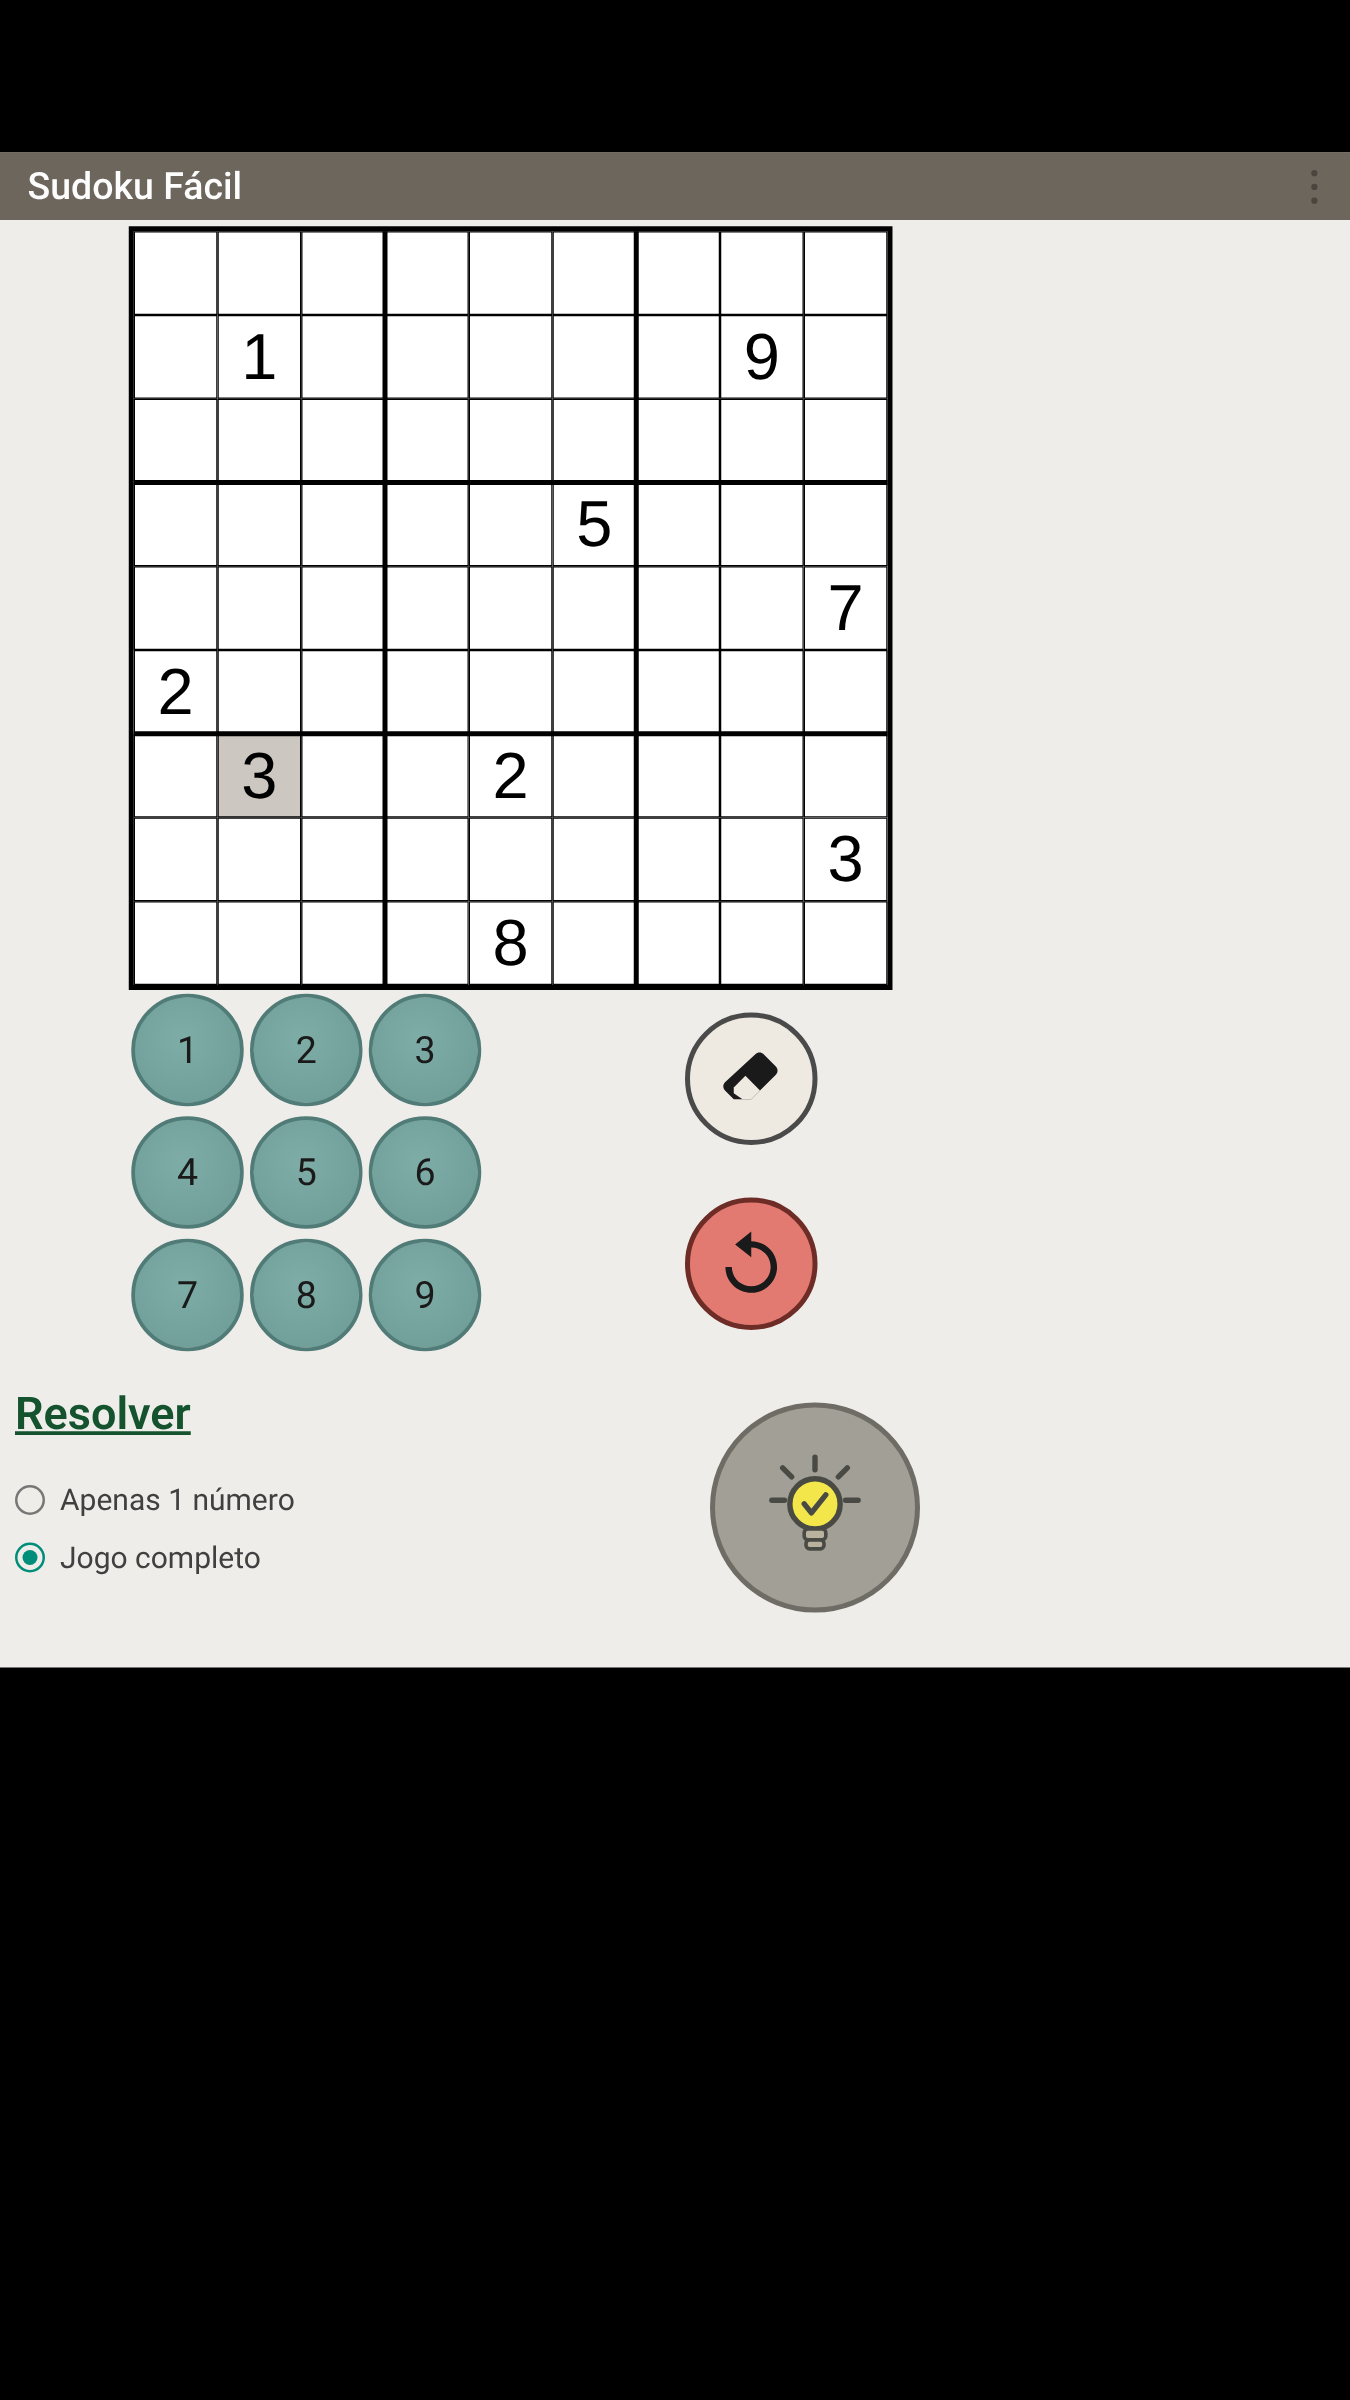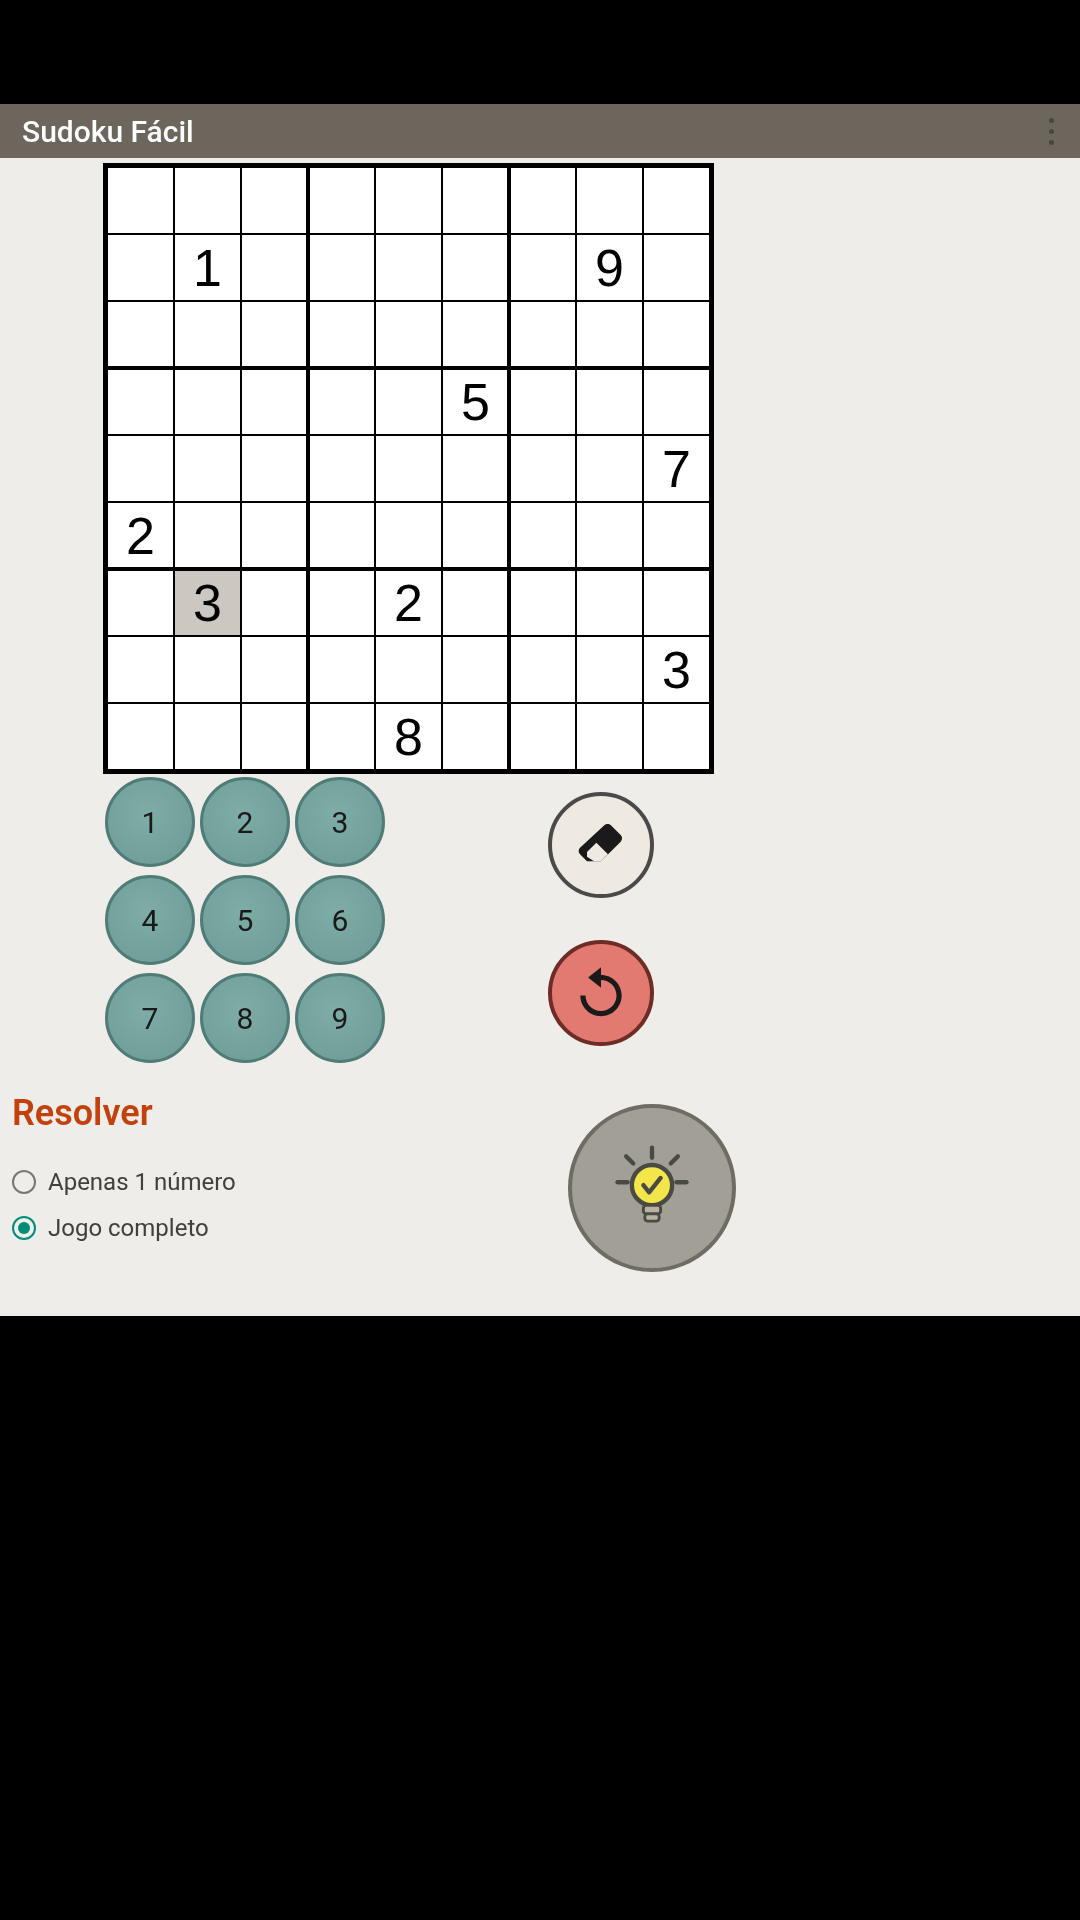--- a/index.html
+++ b/index.html
@@ -1,17 +1,17 @@
 <!DOCTYPE html>
 <html><head>
 <meta charset="utf-8">
 <style>
   * { box-sizing: border-box; margin: 0; padding: 0; }
   html, body { width: 1080px; height: 1920px; background: #000; font-family: Roboto, Arial, sans-serif; }
-  .screen { position: absolute; top: 104px; left: 0; width: 1080px; height: 1212px; background: #eeedea; }
+  .screen { position: absolute; top: 122px; left: 0; width: 1080px; height: 1212px; background: #eeedea; }
   .appbar { height: 54px; background: #6c665d; display: flex; align-items: center; padding: 0 22px; }
   .appbar-title { color: #fdfdfd; font-size: 30px; font-weight: 500; }
   .appbar-menu { margin-left: auto; display: flex; flex-direction: column; gap: 6px; padding-right: 4px; cursor: pointer; }
   .appbar-menu .dot { width: 5px; height: 5px; border-radius: 50%; background: #4a453f; }
 
   .board { position: absolute; top: 59px; left: 103px; width: 611px; height: 611px; background: #fff; border: 4px solid #000; }
   .cell { position: absolute; width: 67px; height: 67px; border: 1px solid #000; display: flex; align-items: center; justify-content: center; font-size: 52px; font-weight: 400; color: #000; cursor: pointer; font-family: Arial, sans-serif; }
   .cell.given { background: #fff; }
   .cell.selected { background: #ccc8c1; }
   .vline { position: absolute; top: 0; width: 4px; height: 603px; background: #000; }
@@ -20,21 +20,21 @@
   .keypad { position: absolute; top: 673px; left: 105px; width: 285px; }
   .keyrow { display: flex; gap: 5px; margin-bottom: 8px; }
   .numkey { width: 90px; height: 90px; border-radius: 50%; background: radial-gradient(circle at 45% 40%, #7eaca6, #6c9a94); border: 3px solid #507b76; display: flex; align-items: center; justify-content: center; font-size: 30px; color: #1a1a1a; cursor: pointer; font-weight: 400; }
 
   .tools { position: absolute; top: 688px; left: 548px; }
   .tool-erase, .tool-undo { width: 106px; height: 106px; border-radius: 50%; display: flex; align-items: center; justify-content: center; cursor: pointer; }
   .tool-erase { background: #efeae1; border: 4px solid #4a4a4a; }
   .tool-undo { background: #e37a72; border: 4px solid #6e2c27; margin-top: 42px; }
 
   .resolver { position: absolute; top: 988px; left: 12px; }
-  .resolver-title { font-size: 36px; font-weight: 600; color: #c2410c; margin-bottom: 34px; }
+  .resolver-title { font-size: 36px; font-weight: 600; color: #14532d; margin-bottom: 34px; text-decoration: underline; }
   .radio-row { display: flex; align-items: center; gap: 12px; margin-bottom: 18px; cursor: pointer; }
   .radio-outer { width: 24px; height: 24px; border-radius: 50%; border: 2px solid #777; display: flex; align-items: center; justify-content: center; }
   .radio-outer.checked { border-color: #008e7a; }
   .radio-inner { width: 12px; height: 12px; border-radius: 50%; background: #008e7a; }
   .radio-label { font-size: 24px; color: #404040; }
 
   .hint-btn { position: absolute; top: 1000px; left: 568px; width: 168px; height: 168px; border-radius: 50%; background: #a29f96; border: 4px solid #6e6c64; display: flex; align-items: center; justify-content: center; cursor: pointer; }
 </style>
 </head>
 <body>

